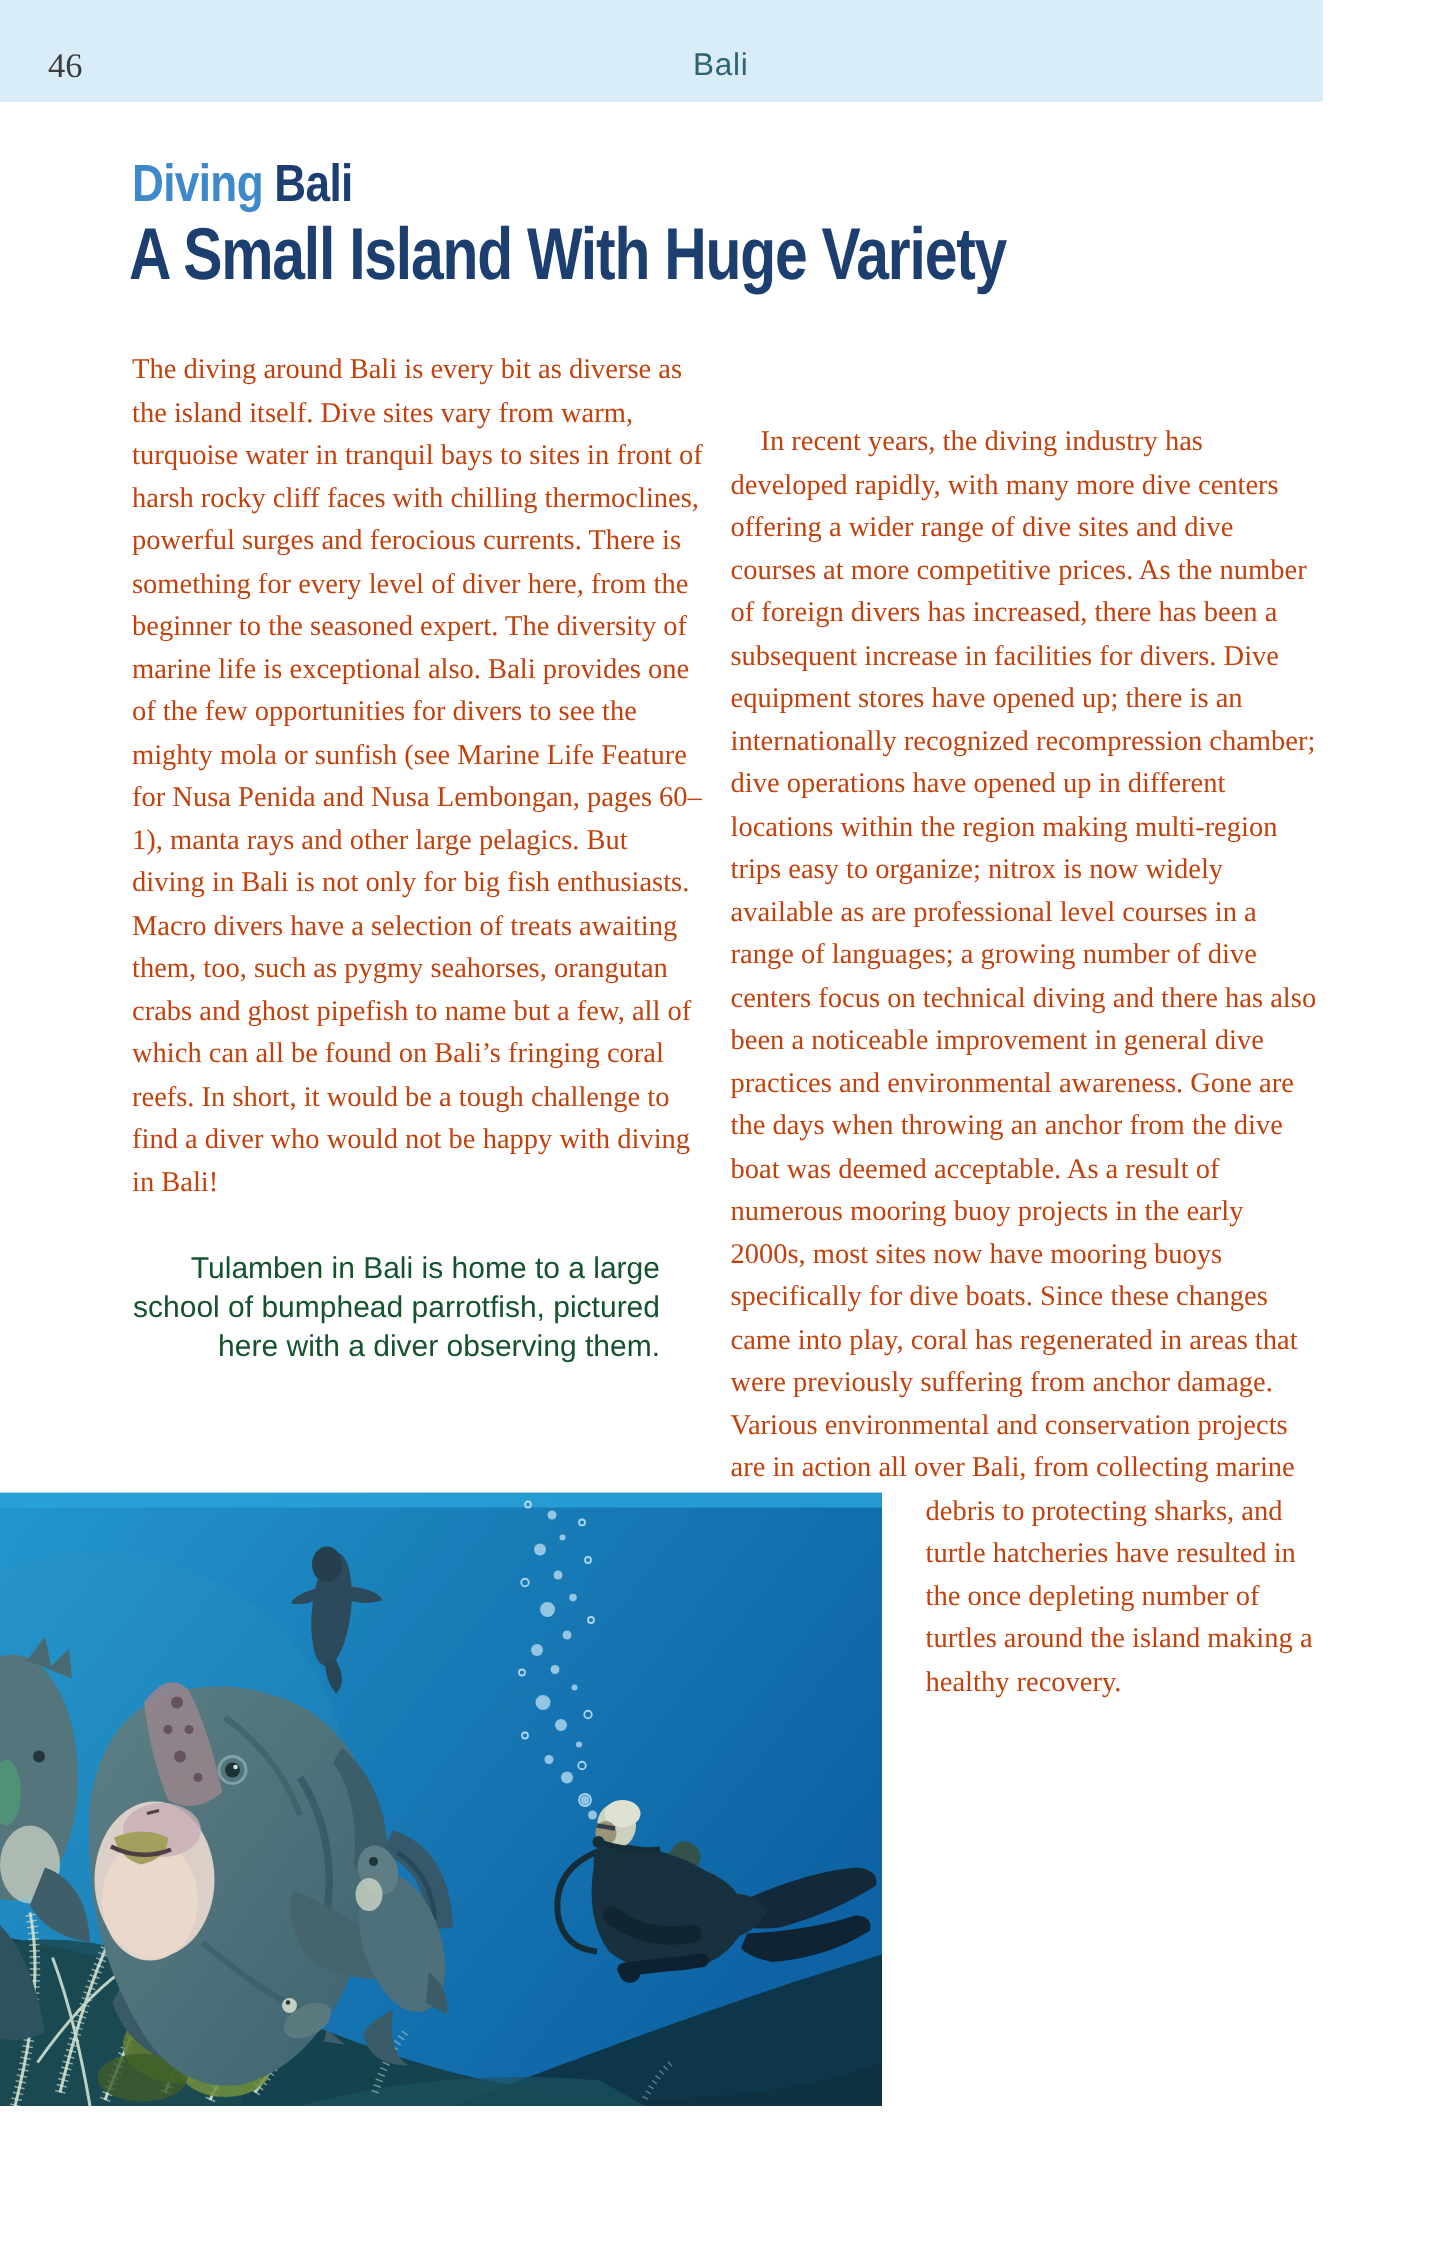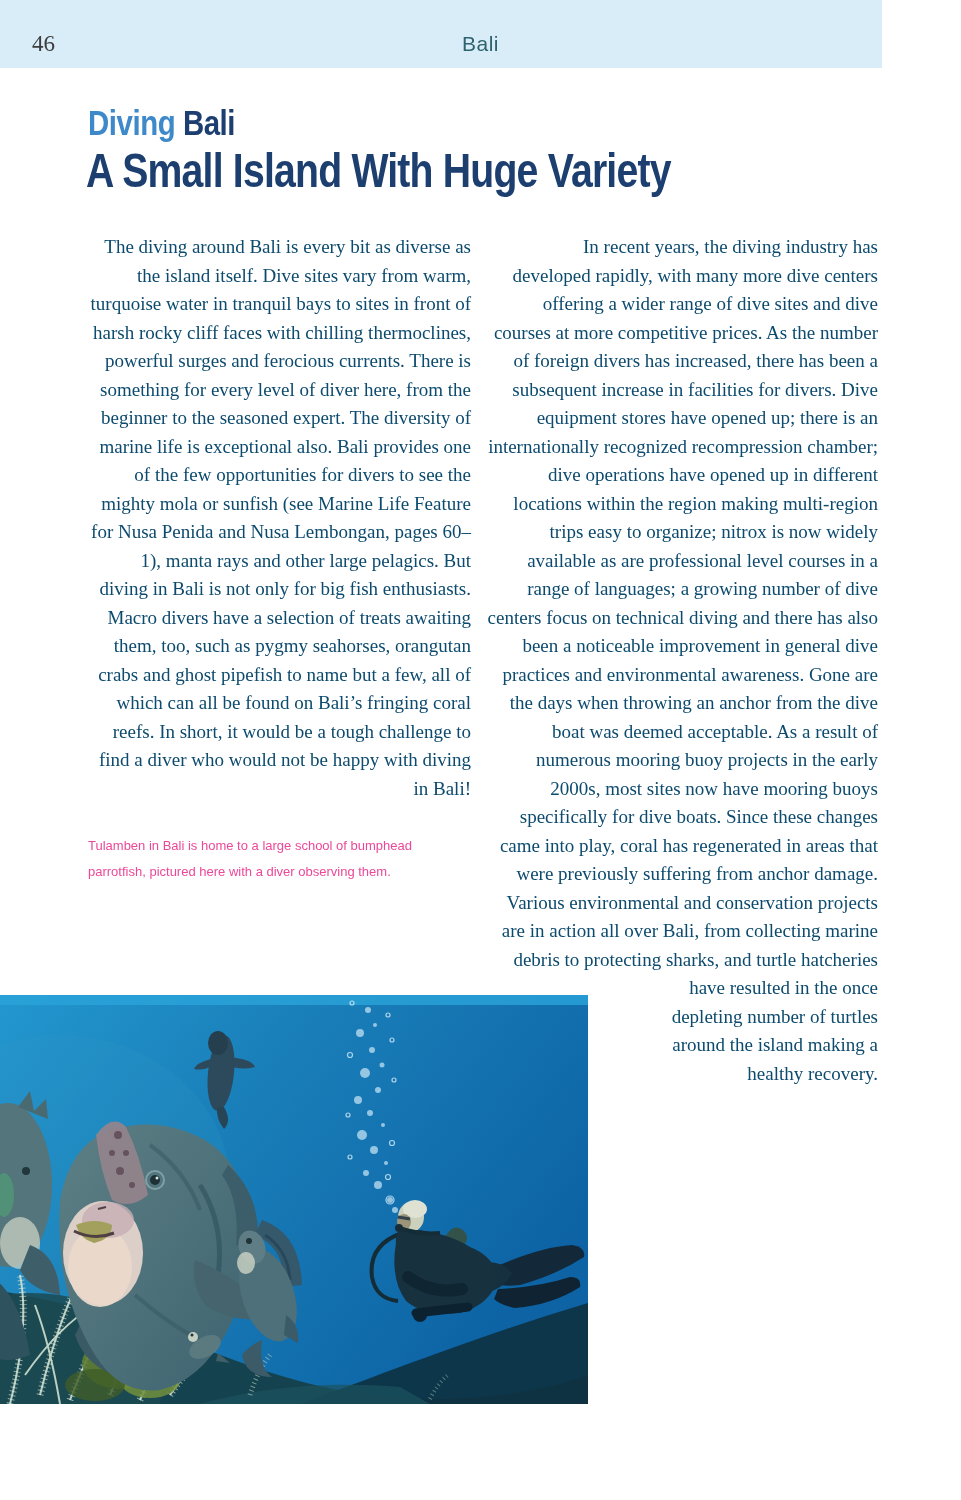--- a/index.html
+++ b/index.html
@@ -30,32 +30,32 @@
   .kicker .rest { color:#1d3e70; margin-left:9px; }
   .headline {
     position:absolute; left:86px; top:142px;
     font-weight:bold; font-size:49px; color:#1c3f70; letter-spacing:-1px;
     transform:scaleX(0.80); transform-origin:left top; white-space:nowrap;
   }
 
   
   .body-text {
     font-family:"Liberation Serif", serif; font-size:19px; line-height:28.5px;
-    color:#0c4a6e; margin:0; text-align:right;
+    color:#c2410c; margin:0; text-align:left;
   }
   .col-left  { position:absolute; left:88px;  top:233px; width:383px; }
   .col-right { position:absolute; left:486px; top:233px; width:392px; }
-  .col-right p { text-indent:20px; }
+  .col-right p { text-indent:20px;margin-top:48px; }
   .float-a { float:left; width:1px;   height:766px; }
   .float-b { float:left; clear:left; width:131px; height:470px; }
 
   .caption {
     margin-top:30px; width:352px;
     font-family:"Liberation Sans", sans-serif;
-    font-size:13px; line-height:26px; color:#ec4899;
+    font-size:20px; line-height:26px; color:#14532d;text-align:right;
   }
 
   
   .photo { position:absolute; left:0; top:995px; width:588px; height:409px; }
   .photo svg { display:block; width:100%; height:100%; }
 </style>
 </head>
 <body>
 
 <div class="page">

